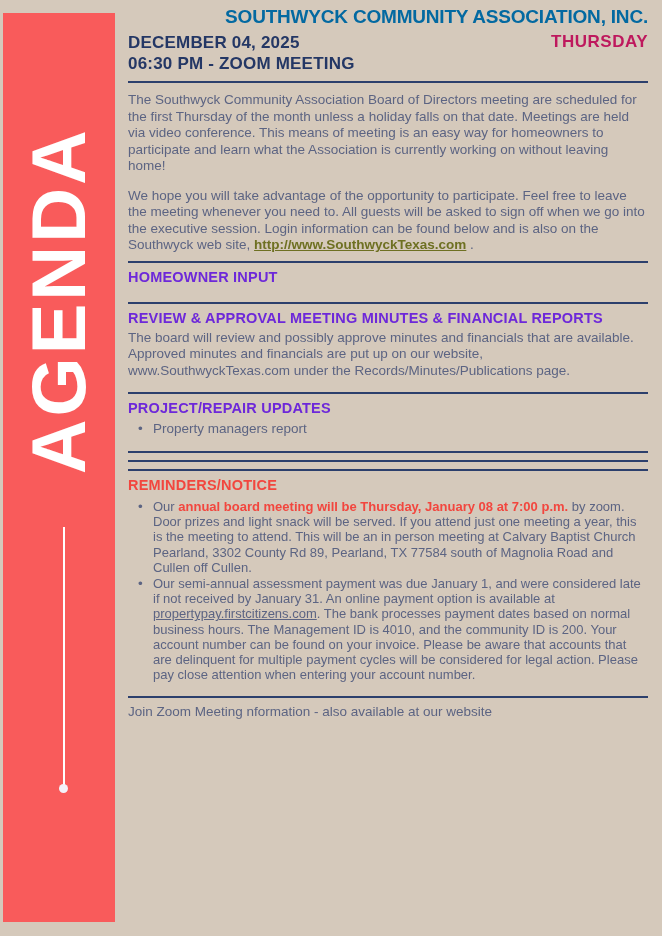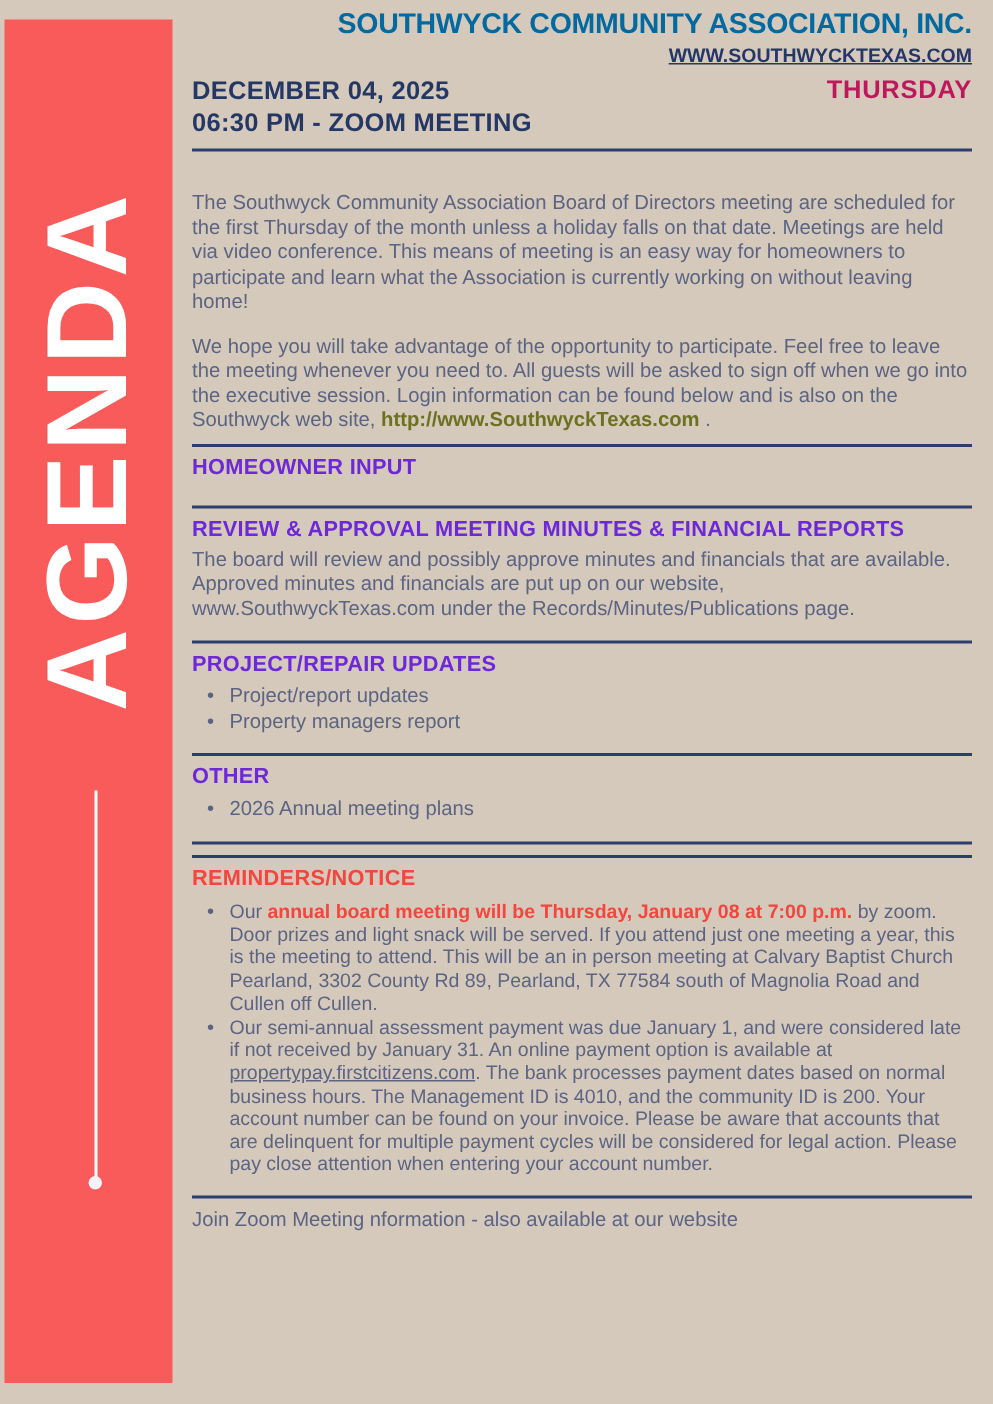--- a/index.html
+++ b/index.html
@@ -49,24 +49,24 @@
     text-decoration:underline; margin-top:1px;
   }
 
   .datebar { display:flex; justify-content:space-between; align-items:flex-start; margin-top:4px; }
   .date-left { color:#243765; font-weight:800; font-size:17px; line-height:1.25; letter-spacing:0.2px; }
   .date-day  { color:#be185d; font-weight:800; font-size:17px; letter-spacing:0.5px; }
 
   .rule { border:none; border-top:2px solid #2c3f6c; margin:7px 0 0 0; }
 
   .body-text { font-size:13.5px; line-height:1.22; color:#5c6483; }
-  .p1 { margin-top:26px; }
+  .p1 { margin-top:9px; }
   .p2 { margin-top:13px; margin-bottom:7px; }
 
-  .olive-link { color:#6e7022; font-weight:800; }
+  .olive-link { color:#6e7022; font-weight:800; text-decoration:underline; }
 
   .section { padding:5px 0 6px 0; }
   .sec-heading {
     color:#6d28d9; font-weight:800; font-size:14.5px; letter-spacing:0.2px;
     line-height:1.25; margin:0 0 3px 0;
   }
   .sec-heading.red { color:#f2463e; margin-bottom:5px; }
 
   ul.bullets { margin:4px 0 0 0; padding:0 0 0 10px; list-style:none; }
   ul.bullets li { position:relative; padding-left:15px; font-size:13.5px; line-height:1.22; }
@@ -90,21 +90,20 @@
       <div class="banner-text">AGENDA</div>
     </div>
     <div class="banner-line"></div>
     <div class="banner-dot"></div>
   </div>
 
   <div class="content">
 
     <div class="hdr">
       <div class="hdr-title">SOUTHWYCK COMMUNITY ASSOCIATION, INC.</div>
-      <a class="hdr-site">WWW.SOUTHWYCKTEXAS.COM</a>
     </div>
 
     <div class="datebar">
       <div class="date-left">
         <div>DECEMBER 04, 2025</div>
         <div>06:30 PM - ZOOM MEETING</div>
       </div>
       <div class="date-day">THURSDAY</div>
     </div>
     <hr class="rule">
@@ -120,32 +119,25 @@
 
     <div class="section">
       <div class="sec-heading">REVIEW &amp; APPROVAL MEETING MINUTES  &amp; FINANCIAL REPORTS</div>
       <div class="body-text">The board will review and possibly approve minutes and financials that are available. Approved minutes and financials are put up on our website, www.SouthwyckTexas.com under the Records/Minutes/Publications page.</div>
     </div>
     <hr class="rule">
 
     <div class="section">
       <div class="sec-heading">PROJECT/REPAIR UPDATES</div>
       <ul class="bullets">
-        <li><span>Project/report updates</span></li>
         <li><span>Property managers report</span></li>
       </ul>
     </div>
     <hr class="rule">
 
-    <div class="section">
-      <div class="sec-heading">OTHER</div>
-      <ul class="bullets">
-        <li><span>2026 Annual meeting plans</span></li>
-      </ul>
-    </div>
     <hr class="rule">
 
     <hr class="rule">
 
     <div class="section">
       <div class="sec-heading red">REMINDERS/NOTICE</div>
       <ul class="bullets tight">
         <li><span>Our </span><span class="red-strong">annual board meeting will be Thursday, January  08 at 7:00 p.m.</span><span> by zoom. Door prizes and light snack will be served. If you attend just one meeting a year, this is the meeting to attend. This will be an in person meeting at Calvary Baptist Church Pearland, 3302 County Rd 89, Pearland, TX 77584 south of Magnolia Road and Cullen off Cullen.</span></li>
         <li><span>Our semi-annual assessment payment was due January 1, and were considered late if not received by January 31. An online payment option is available at </span><a class="plain-underline">propertypay.firstcitizens.com</a><span>. The bank processes payment dates based on normal business hours. The Management ID is 4010, and the community ID is 200. Your account number can be found on your invoice. Please be aware that accounts that are delinquent for multiple payment cycles will be considered for legal action. Please pay close attention when entering your account number.</span></li>
       </ul>

